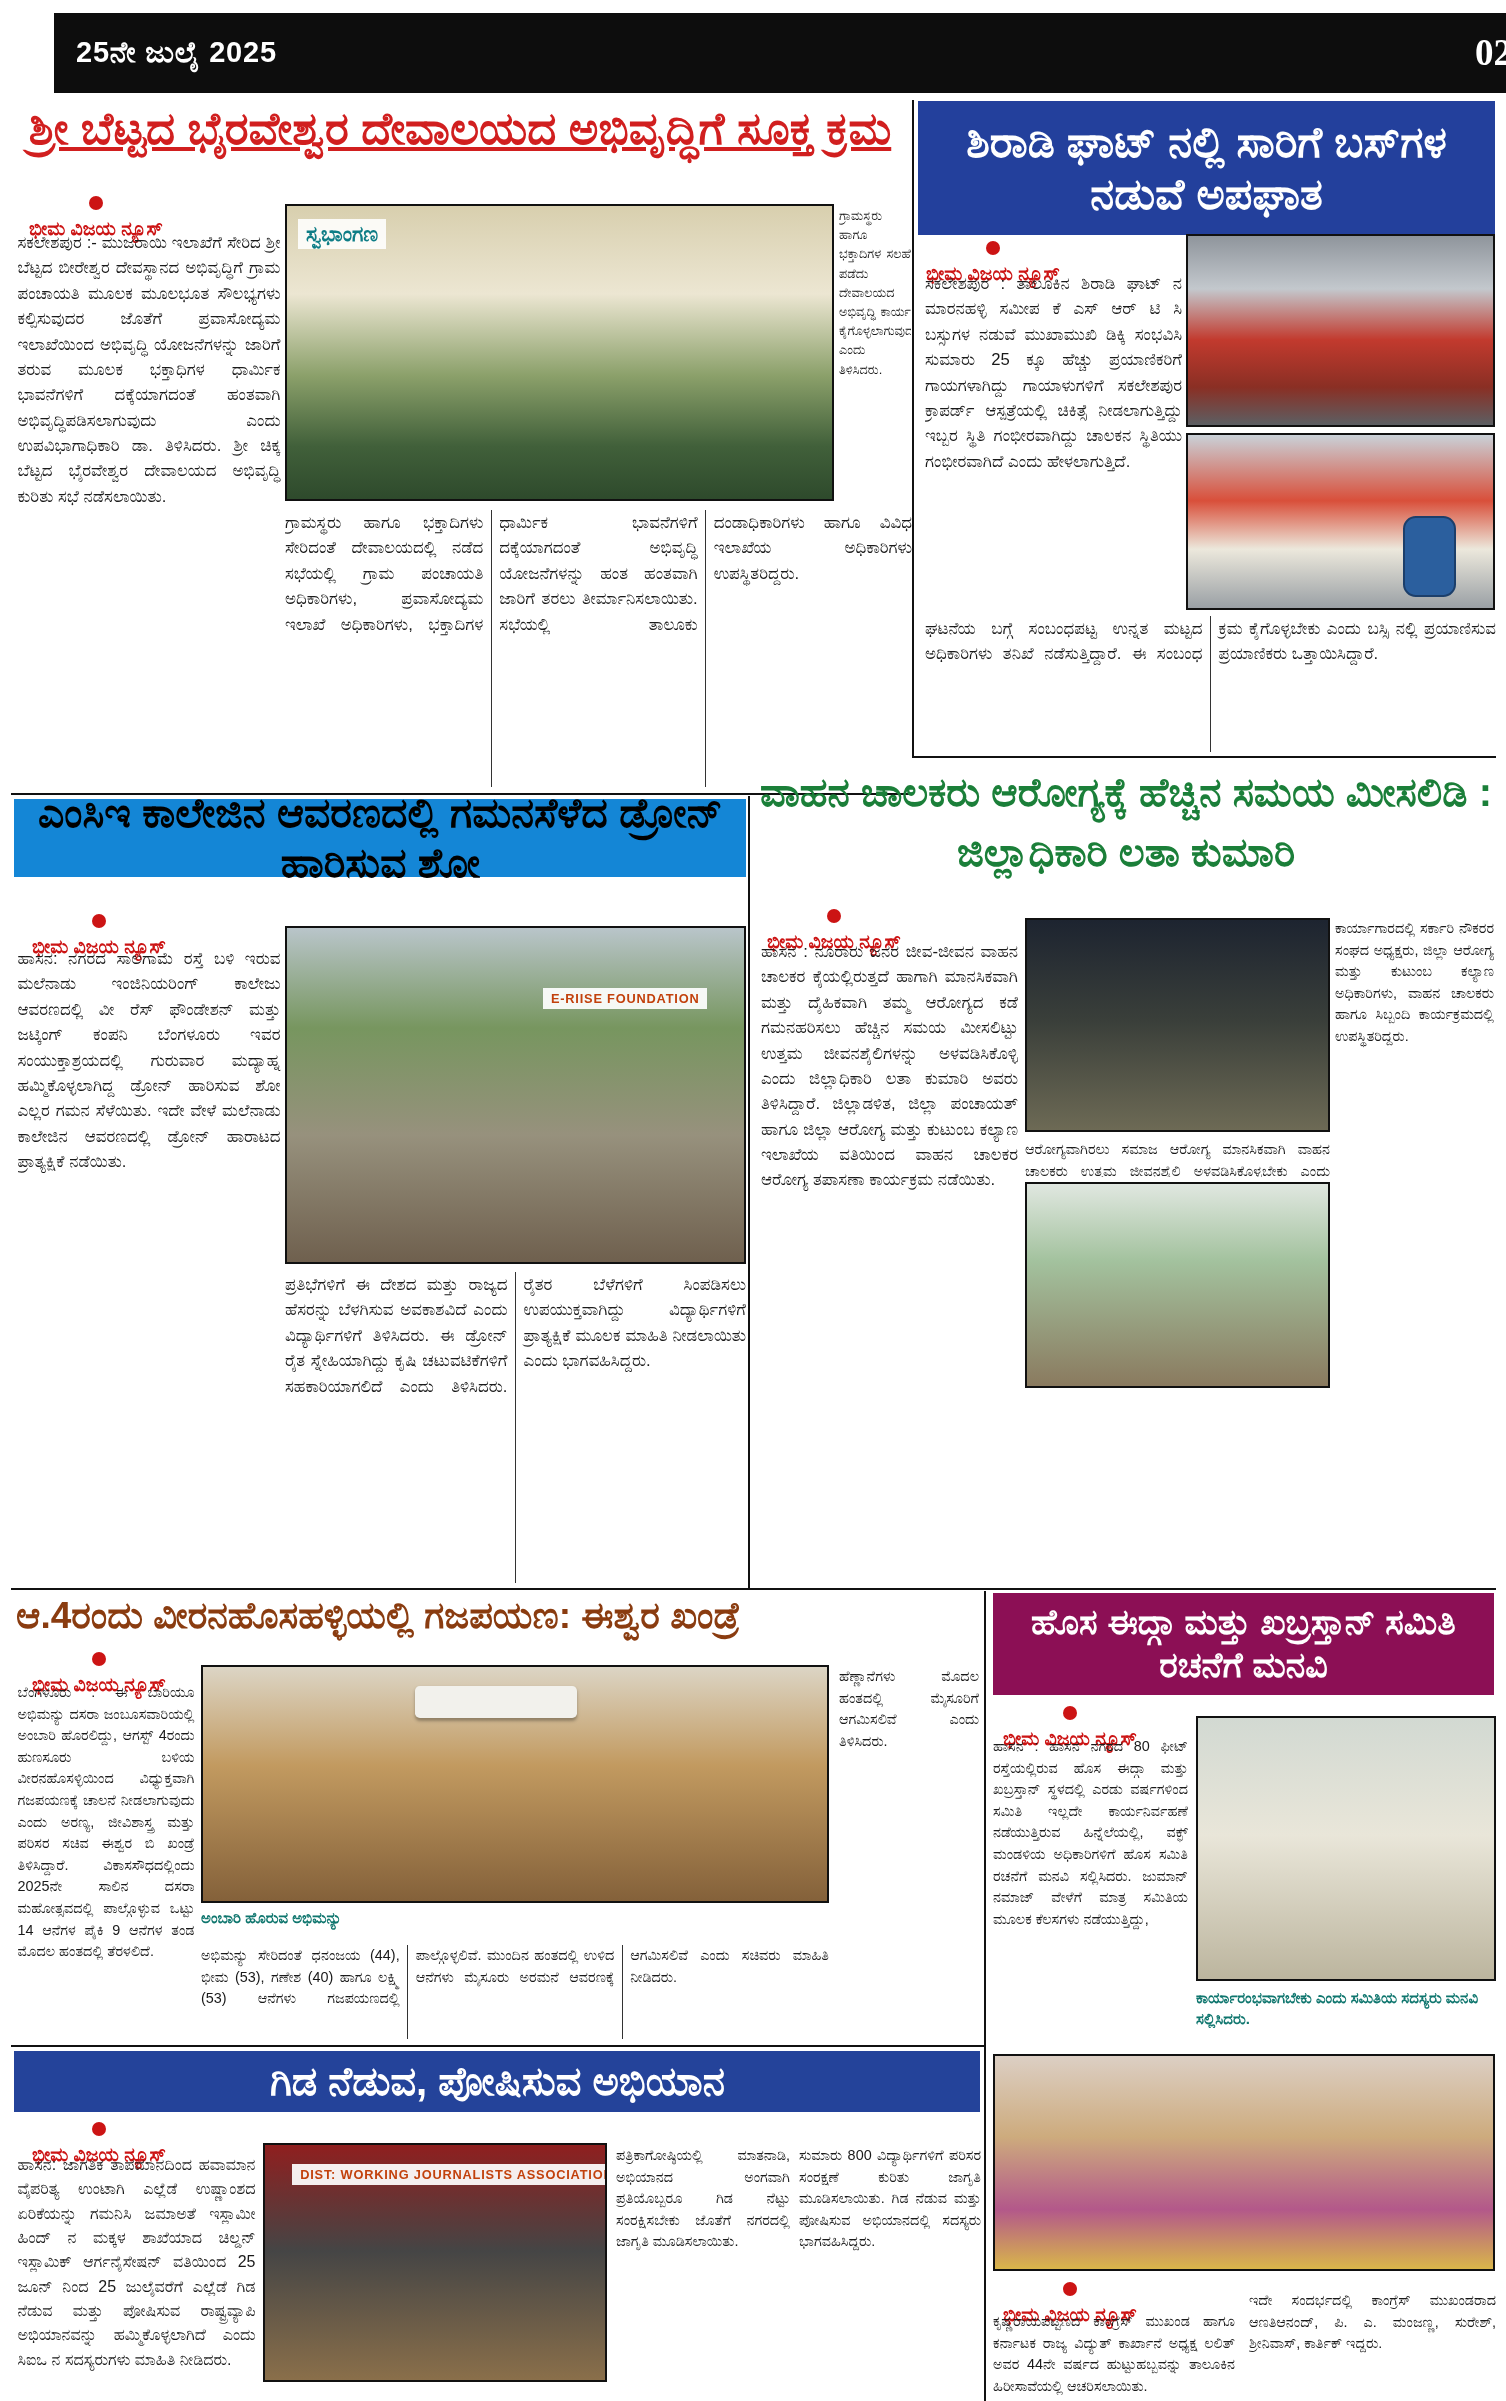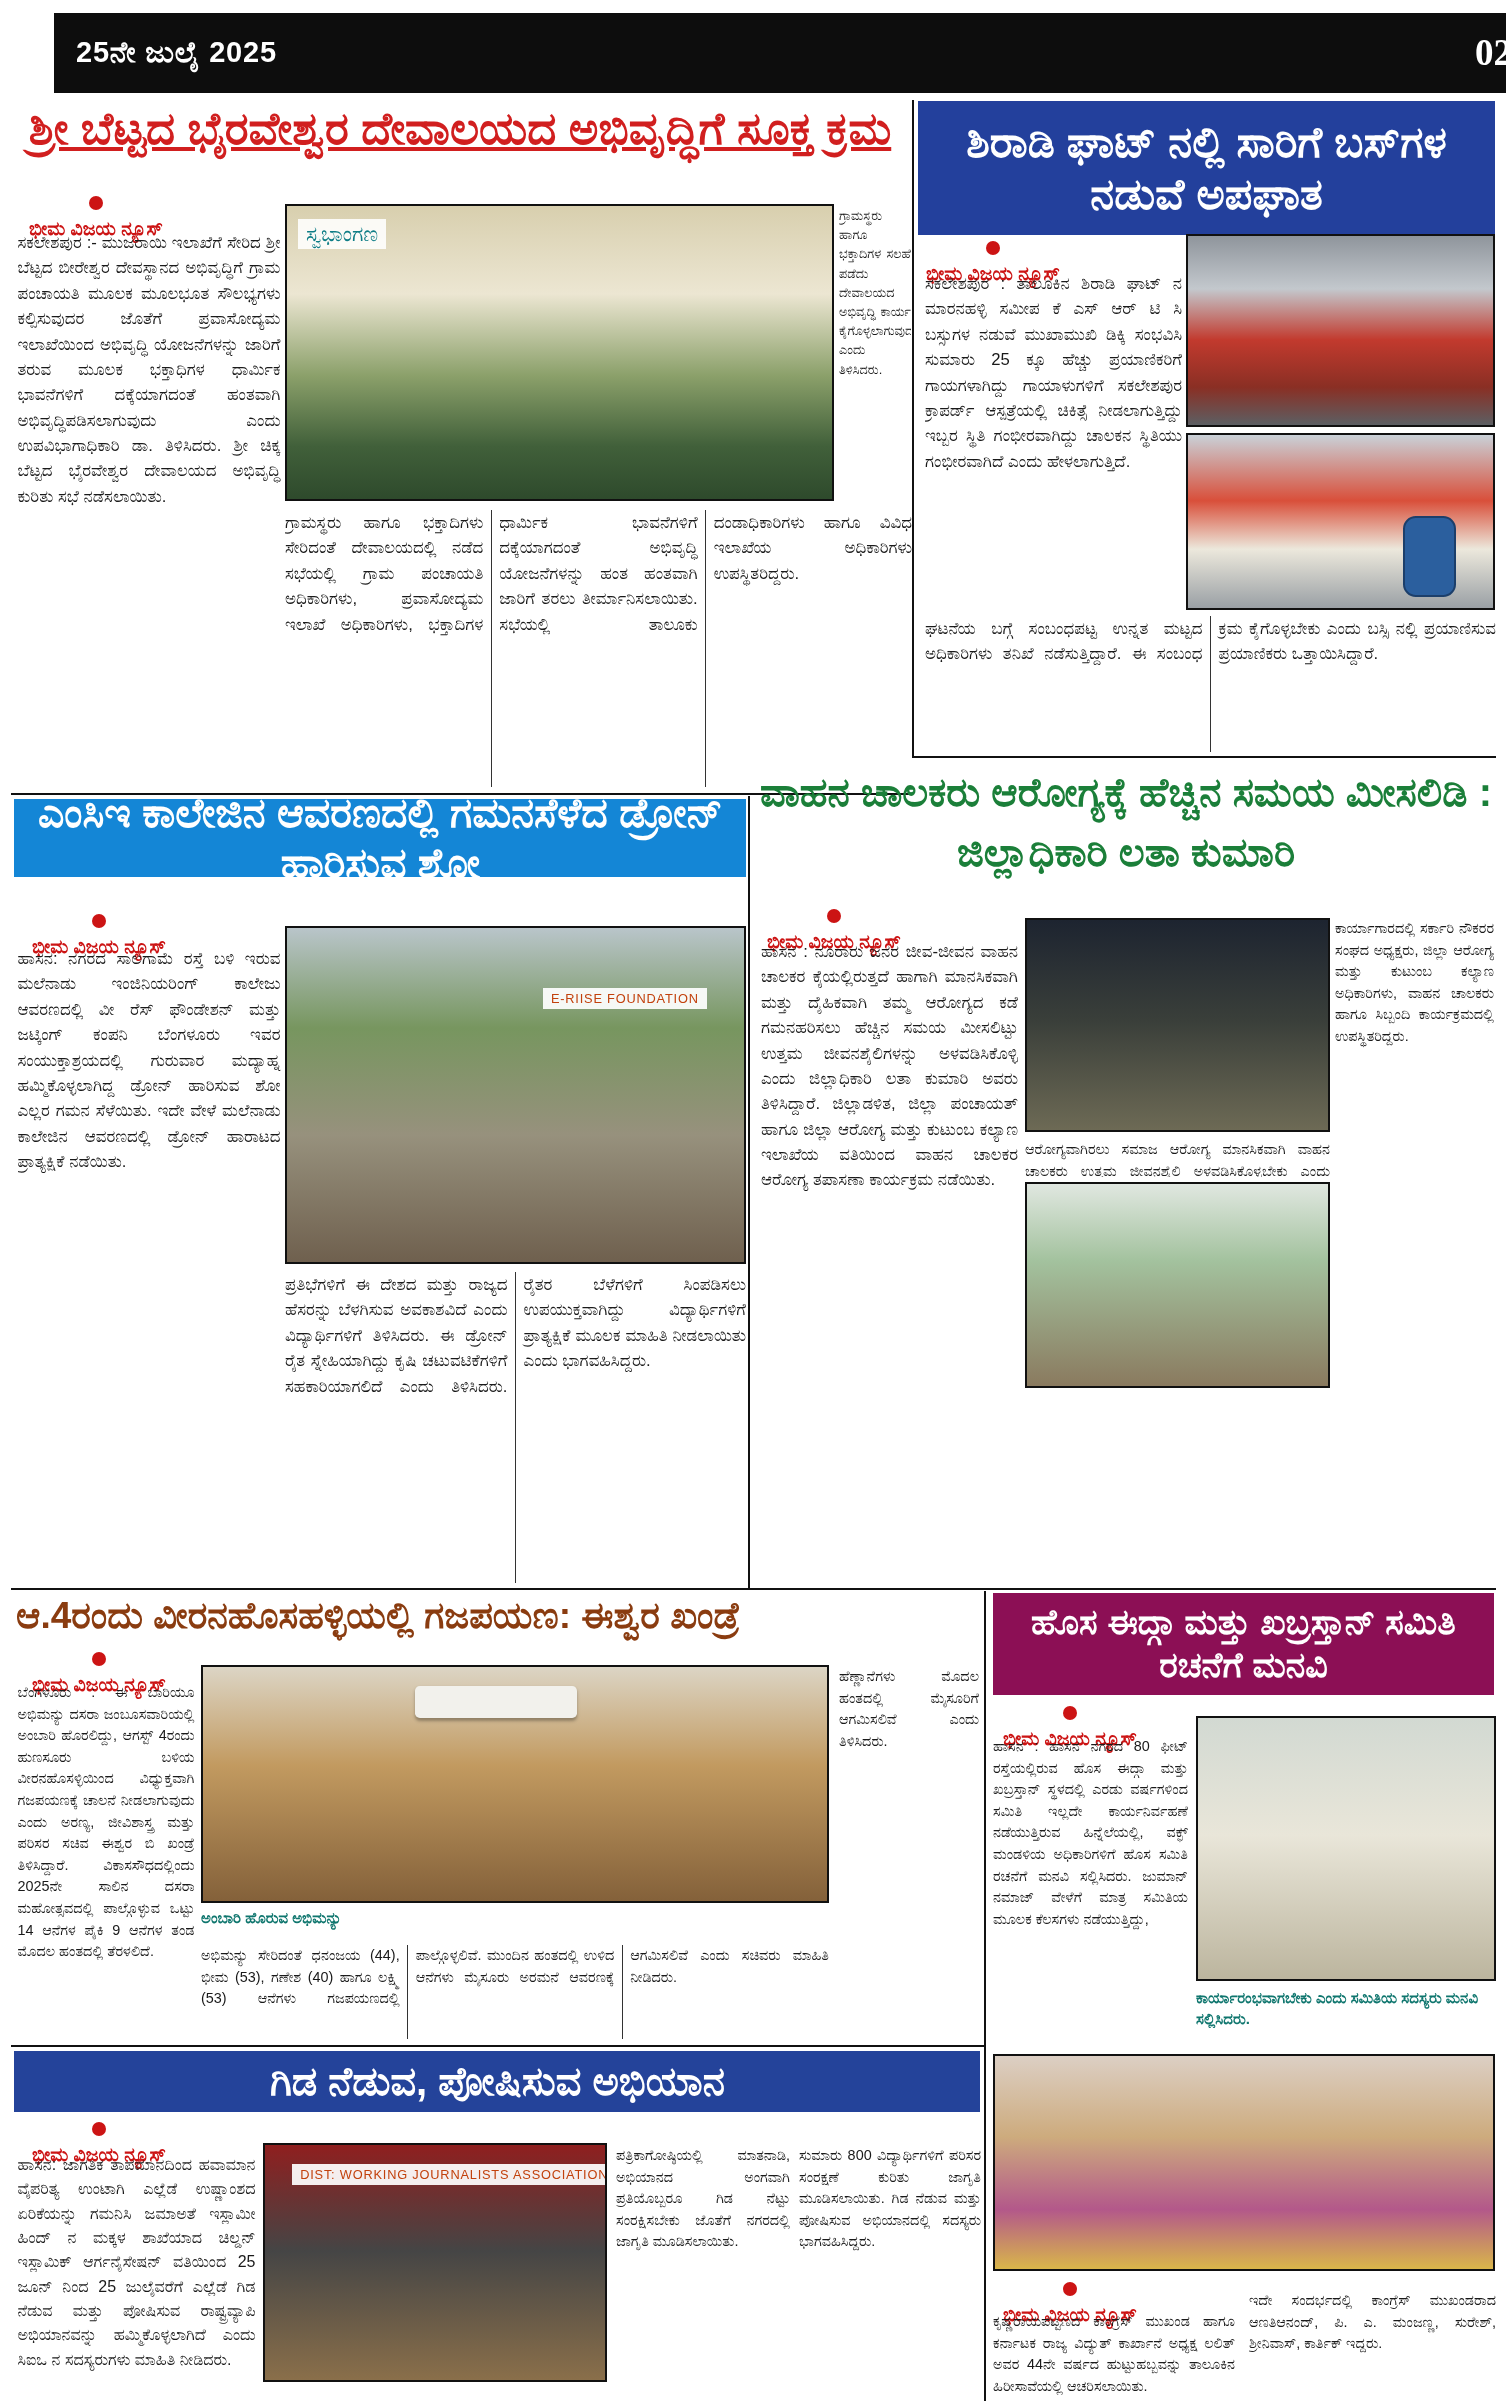--- a/index.html
+++ b/index.html
@@ -9,21 +9,21 @@
   
   .topbar{left:11px;top:12.8px;width:1485px;height:80px;background:#0d0d0d;color:#fff;display:flex;align-items:center;}
   .topbar .date{position:absolute;left:22px;font-size:29px;font-weight:700;letter-spacing:0.8px;}
   .topbar .page{position:absolute;right:27px;font-size:37px;font-weight:700;font-family:"Liberation Serif","DejaVu Serif",serif;}
   .masthead{position:absolute;left:0;right:0;display:flex;justify-content:center;align-items:center;gap:11px;font-size:53px;font-weight:800;}
   .chakra{width:41px;height:41px;}
   
   .headline{position:absolute;text-align:center;font-weight:800;line-height:1.22;}
   .h-temple{left:16px;top:102px;width:888px;font-size:45px;color:#d11f1f;text-decoration:underline;}
   .h-bus{left:918px;top:101px;width:577px;height:134px;background:#23409c;color:#fff;font-size:43px;display:flex;align-items:center;justify-content:center;padding:3.2px 8px;box-sizing:border-box;}
-  .h-mce{left:14.4px;top:799px;width:732px;height:78px;background:#1486d6;color:#ffffff;font-size:41px;display:flex;align-items:center;justify-content:center;padding:3.2px 11px;box-sizing:border-box;}
+  .h-mce{left:14.4px;top:799px;width:732px;height:78px;background:#1486d6;color:#000000;font-size:41px;display:flex;align-items:center;justify-content:center;padding:3.2px 11px;box-sizing:border-box;}
   .h-dc{left:756px;top:762px;width:740px;font-size:40px;color:#1b7f39;line-height:1.5;}
   .h-gaja{left:16px;top:1593px;width:963px;font-size:37px;color:#8a3c10;text-align:left;}
   .h-eid{left:993px;top:1593px;width:501px;height:102px;background:#8c0f55;color:#fff;font-size:35px;display:flex;align-items:center;justify-content:center;padding:3.2px 9.6px;box-sizing:border-box;}
   .h-gida{left:14.4px;top:2051px;width:966px;height:61px;background:#24439a;color:#fff;font-size:40px;display:flex;align-items:center;justify-content:center;}
   
   .byline{position:absolute;color:#cc1414;font-weight:700;font-size:19px;display:flex;align-items:center;gap:8px;flex-direction:column;}
   .byline .dot{width:14.4px;height:14.4px;border-radius:50%;background:#cc1414;display:inline-block;flex:0 0 auto;}
   
   .btxt{position:absolute;font-size:16.7px;line-height:1.52;text-align:justify;color:#1a1a1a;overflow:hidden;}
   .btxt.small{font-size:14.4px;line-height:1.5;}
@@ -34,21 +34,21 @@
   .ph-temple{background:linear-gradient(180deg,#d8cfae 0%,#ece6d2 30%,#8ba06a 58%,#41603a 82%,#2e4a2c 100%);}
   .ph-bus1{background:linear-gradient(180deg,#8f959c 0%,#c3c8cd 28%,#c23a2e 55%,#8a2f24 80%,#5c5f63 100%);}
   .ph-bus2{background:linear-gradient(180deg,#c9d1d8 0%,#d94f3a 38%,#ece8dc 66%,#9aa0a5 100%);}
   .ph-mce{background:linear-gradient(180deg,#b9c5ca 0%,#77965f 30%,#97917d 62%,#6f604e 100%);}
   .ph-dc1{background:linear-gradient(180deg,#1d2430 0%,#3a3f3a 48%,#6d6a55 100%);}
   .ph-dc2{background:linear-gradient(180deg,#e0e7e0 0%,#a3c29e 38%,#8a7a5f 100%);}
   .ph-gaja{background:linear-gradient(180deg,#dcd5c5 0%,#c29a60 42%,#84613a 100%);}
   .ph-eid{background:linear-gradient(180deg,#d2d9d2 0%,#e9e6d9 45%,#bcb59e 100%);}
   .ph-gida{background:linear-gradient(180deg,#8f1f1f 0%,#454545 45%,#8a6f4a 100%);}
   .ph-bday{background:linear-gradient(180deg,#dccfc4 0%,#cdab7d 38%,#b3588a 72%,#d9b64a 100%);}
-  .ph-banner{position:absolute;background:rgba(255,255,255,0.88);color:#0e7d86;font-weight:400;padding:3.2px 8px;font-size:21px;white-space:nowrap;}
+  .ph-banner{position:absolute;background:rgba(255,255,255,0.88);color:#0e7d86;font-weight:700;padding:3.2px 8px;font-size:21px;white-space:nowrap;}
   .ph-banner.eng{color:#c2410c;font-size:12.8px;letter-spacing:0.8px;background:rgba(255,255,255,0.92);text-align:center;}
   .caption{position:absolute;font-size:15px;font-weight:700;line-height:1.4;color:#0f766e;}
   .backpack{position:absolute;right:37px;bottom:11px;width:49px;height:77px;border-radius:12.8px;background:#2b5f9e;border:2.4px solid #1c3f6b;}
   .acunit{position:absolute;left:34%;top:8%;width:26%;height:14%;background:#f2f1ec;border-radius:4.8px;box-shadow:0 2.4px 3.2px rgba(0,0,0,.3);}
 </style>
 </head>
 <body>
 
 <div class="abs topbar">
   <span class="date">25ನೇ ಜುಲೈ 2025</span>

